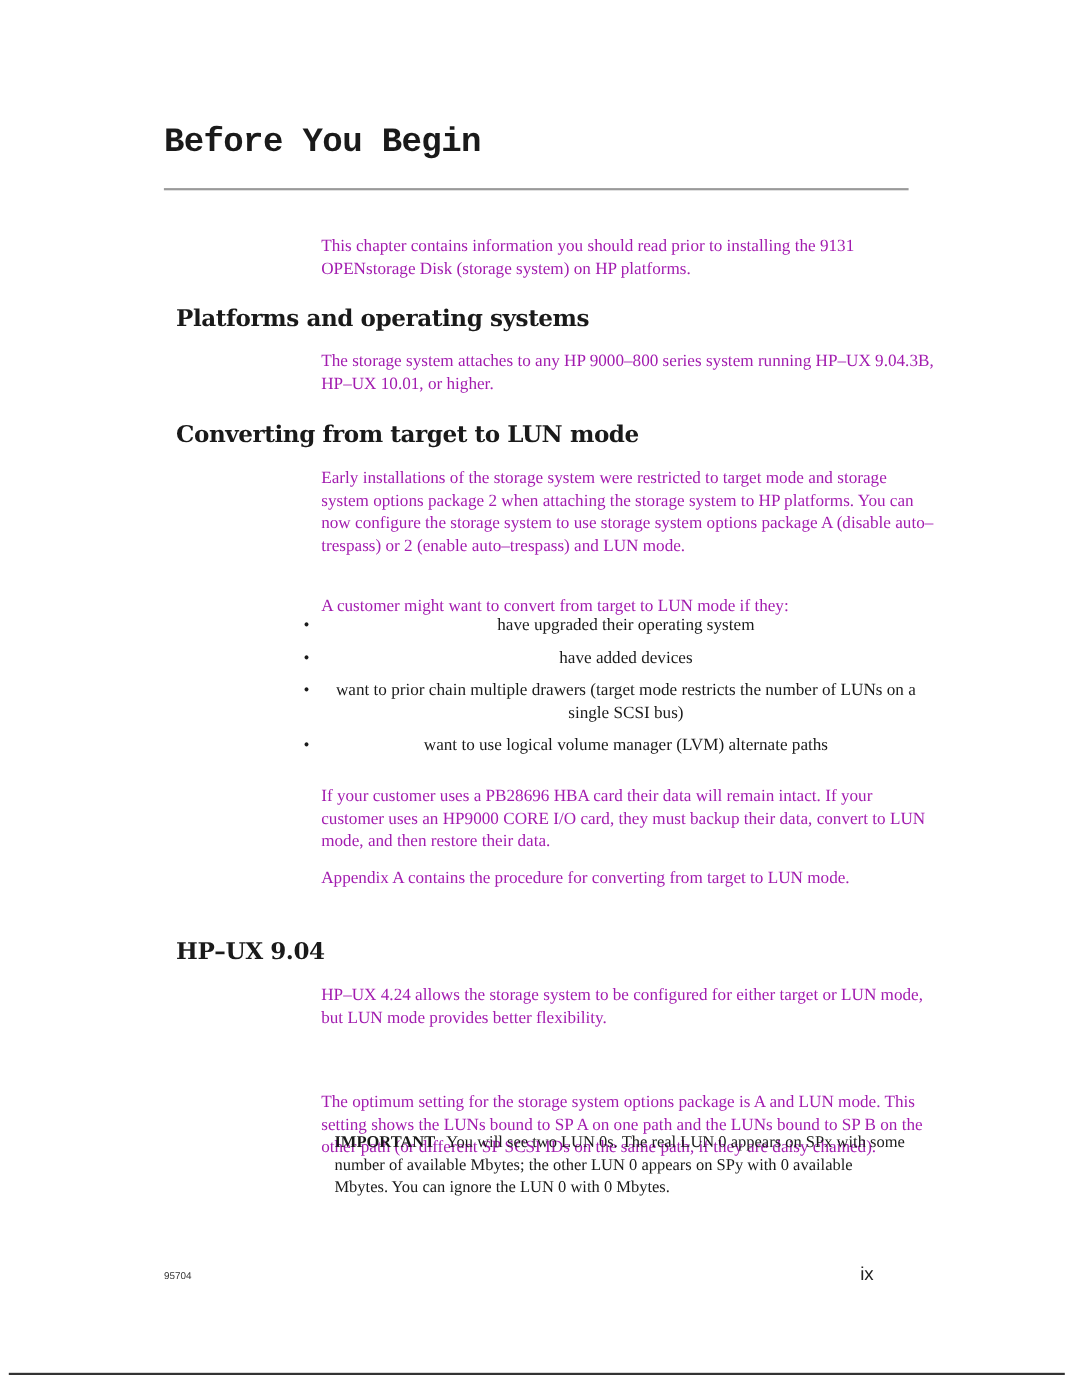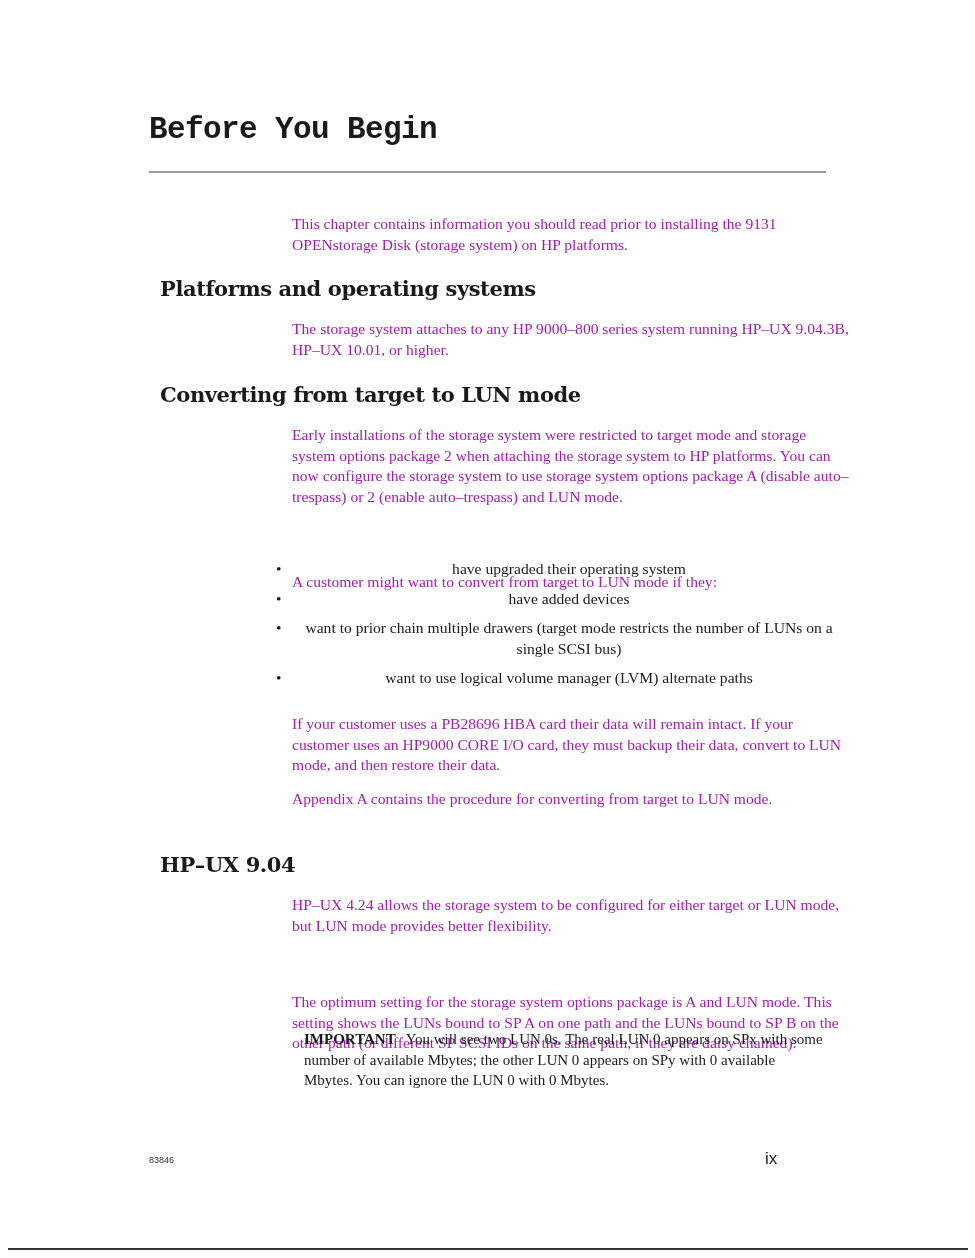--- a/index.html
+++ b/index.html
@@ -13,37 +13,37 @@
   .body { position:absolute; left:276px; width:560px; margin:16px; font-family:Liberation Serif, serif;
           font-size:15.6px; line-height:20.6px; color:#a21caf; }
   .bullet { position:absolute; left:276px; width:560px; margin:0; font-family:"Liberation Serif",serif;
           font-size:15.6px; line-height:20.6px; }
   .bullet .dot { position:absolute; left:0; top:0; width:20px; }
   .bullet .txt { position:absolute; left:28px; width:530px;text-align:center; }
   .important { position:absolute; left:304px; width:520px; margin:0; font-family:"Liberation Serif",serif;
           font-size:15px; line-height:20.6px; }
   .important b { font-family:"Liberation Serif",serif; font-weight:bold; margin-right:10px; }
   .footer-code { position:absolute; left:149px; top:1155px; font-family:"Liberation Sans",sans-serif; font-size:9px; color:#333; }
-  .page-num { position:absolute; left:765px; top:1149px; font-family:"Liberation Sans",sans-serif; font-size:17px; color:#222; }
+  .page-num { position:absolute; left:782px; top:1149px; font-family:"Liberation Sans",sans-serif; font-size:17px; color:#222; }
   .bottom-rule { position:absolute; left:8px; top:1248px; width:960px; height:0; border-top:2px solid #333; }
 </style>
 </head>
 <body>
 
 <h1 class="page-title">Before You Begin</h1>
 <div class="title-rule"></div>
 
 <p class="body" style="top:198px">This chapter contains information you should read prior to installing the 9131 OPENstorage Disk (storage system) on HP platforms.</p>
 
 <h2 class="h2" style="top:265px">Platforms and operating systems</h2>
 <p class="body" style="top:303px">The storage system attaches to any HP 9000–800 series system running HP–UX  9.04.3B, HP–UX 10.01, or higher.</p>
 
 <h2 class="h2" style="top:371px">Converting from target to LUN mode</h2>
 <p class="body" style="top:409px">Early installations of the storage system were restricted to target mode and storage system options package 2 when attaching the storage system to HP platforms. You can now configure the storage system to use storage system options package A (disable auto–trespass) or 2 (enable auto–trespass) and LUN mode.</p>
-<p class="body" style="top:556px">A customer might want to convert from target to LUN mode if they:</p>
+<p class="body" style="top:525px">A customer might want to convert from target to LUN mode if they:</p>
 
 <div class="bullet" style="top:559px">
   <span class="dot">•</span>
   <span class="txt">have upgraded their operating system</span>
 </div>
 <div class="bullet" style="top:589px">
   <span class="dot">•</span>
   <span class="txt">have added devices</span>
 </div>
 <div class="bullet" style="top:618px">
@@ -57,15 +57,15 @@
 
 <p class="body" style="top:698px">If your customer uses a PB28696 HBA card their data will remain intact. If your customer uses an HP9000 CORE I/O card, they must backup their data, convert to LUN mode, and then restore their data.</p>
 <p class="body" style="top:773px">Appendix A contains the procedure for converting from target to LUN mode.</p>
 
 <h2 class="h2" style="top:841px">HP–UX 9.04</h2>
 <p class="body" style="top:879px">HP–UX 4.24 allows the storage system to be configured for either target or LUN mode, but LUN mode provides better flexibility.</p>
 <p class="body" style="top:976px">The optimum setting for the storage system options package is A and LUN mode. This setting shows the LUNs bound to SP A on one path and the LUNs bound to SP B on the other path (or different SP SCSI IDs on the same path, if they are daisy chained).</p>
 
 <p class="important" style="top:1029px"><b>IMPORTANT</b><span>You will see two LUN 0s. The real LUN 0 appears on SPx with some number of available Mbytes; the other LUN 0 appears on SPy with 0 available Mbytes. You can ignore the LUN 0 with 0 Mbytes.</span></p>
 
-<div class="footer-code">83846</div>
+<div class="footer-code">95704</div>
 <div class="page-num">ix</div>
 <div class="bottom-rule"></div>
 
 </body></html>

